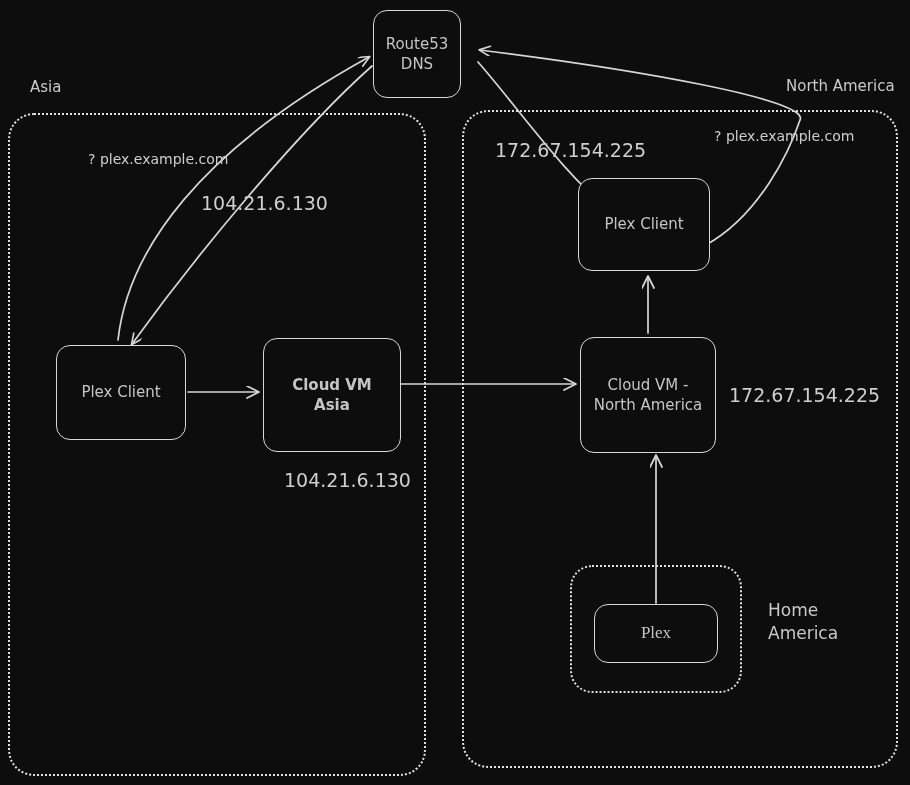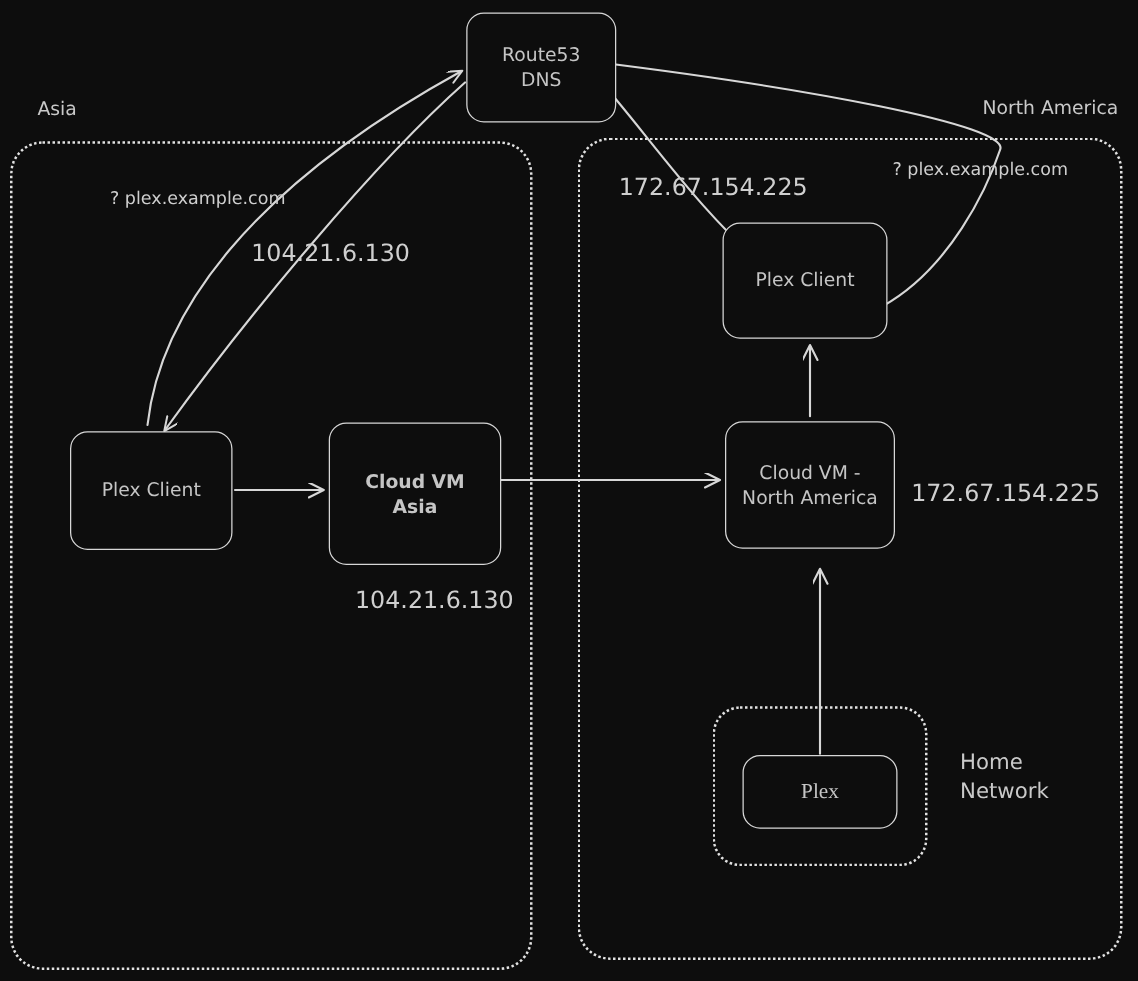--- a/index.html
+++ b/index.html
@@ -70,21 +70,21 @@
 
 <div id="canvas">
 
   <div class="zone-box" style="left:8px; top:113px; width:418px; height:663px;"></div>
   <div class="zone-box" style="left:462px; top:110px; width:436px; height:658px;"></div>
   <div class="zone-box home" style="left:570px; top:565px; width:172px; height:128px;"></div>
 
   <div class="zone-label" style="left:30px; top:77px;">Asia</div>
   <div class="zone-label" style="left:786px; top:76px;">North America</div>
   <div class="zone-label" style="left:768px; top:599px; font-size:17px;">Home
-Network</div>
+America</div>
 
   <svg class="layer" viewBox="0 0 910 785" xmlns="http://www.w3.org/2000/svg">
     <defs>
       <marker id="ah" markerWidth="14" markerHeight="14" refX="11" refY="5" orient="auto" markerUnits="userSpaceOnUse">
         <path d="M1,0 L12,5 L1,10" fill="none" stroke="#d7d7d7" stroke-width="1.6" stroke-linecap="round" stroke-linejoin="round"></path>
       </marker>
       <marker id="ah2" markerWidth="16" markerHeight="16" refX="12" refY="6" orient="auto" markerUnits="userSpaceOnUse">
         <path d="M1,0 L13,6 L1,12" fill="none" stroke="#d7d7d7" stroke-width="1.7" stroke-linecap="round" stroke-linejoin="round"></path>
       </marker>
     </defs>
@@ -102,31 +102,31 @@
       <path d="M188,392 L258,392" marker-end="url(#ah2)"></path>
 
       <path d="M401,384 L575,384" marker-end="url(#ah2)"></path>
 
       <path d="M648,333 L648,277" marker-end="url(#ah2)"></path>
 
       <path d="M656,603 L656,456" marker-end="url(#ah2)"></path>
     </g>
   </svg>
 
-  <div class="node" style="left:373px; top:10px; width:120px; height:88px;">Route53
+  <div class="node" style="left:373px; top:10px; width:88px; height:88px;">Route53
 DNS</div>
 
   <div class="node" style="left:56px; top:345px; width:130px; height:95px;">Plex Client</div>
 
   <div class="node" style="left:263px; top:338px; width:138px; height:114px;font-weight:bold;">Cloud VM
 Asia</div>
 
   <div class="node" style="left:578px; top:178px; width:132px; height:93px;">Plex Client</div>
 
-  <div class="node" style="left:580px; top:337px; width:136px; height:102px;">Cloud VM -
+  <div class="node" style="left:580px; top:337px; width:136px; height:116px;">Cloud VM -
 North America</div>
 
   <div class="node" style="left:594px; top:604px; width:124px; height:59px; font-size:17px;font-family:Liberation Serif, serif;">Plex</div>
 
   <div class="edge-label" style="left:88px; top:151px; font-size:14px;">? plex.example.com</div>
   <div class="edge-label" style="left:201px; top:192px;">104.21.6.130</div>
   <div class="edge-label" style="left:495px; top:139px;">172.67.154.225</div>
   <div class="edge-label" style="left:714px; top:128px; font-size:14px;">? plex.example.com</div>
 
   <div class="edge-label" style="left:284px; top:469px;">104.21.6.130</div>

